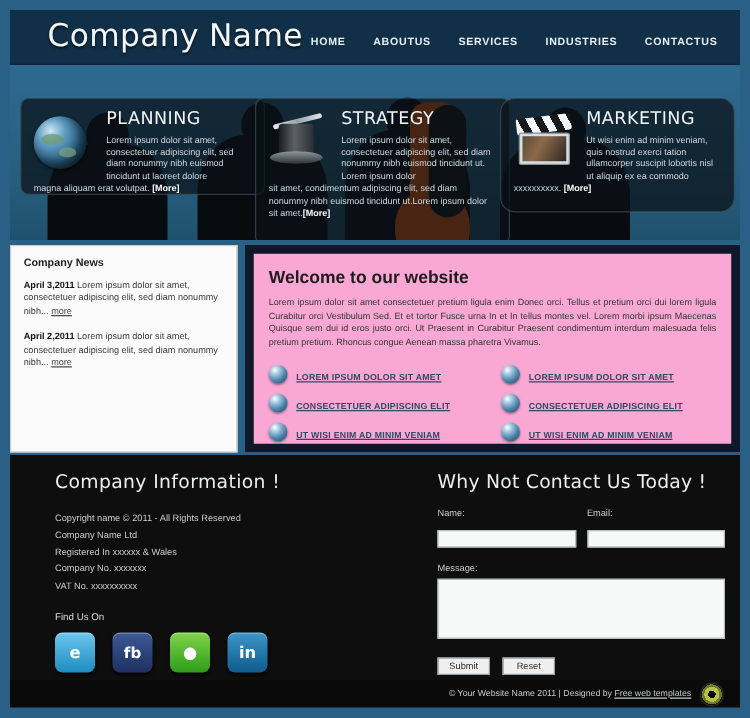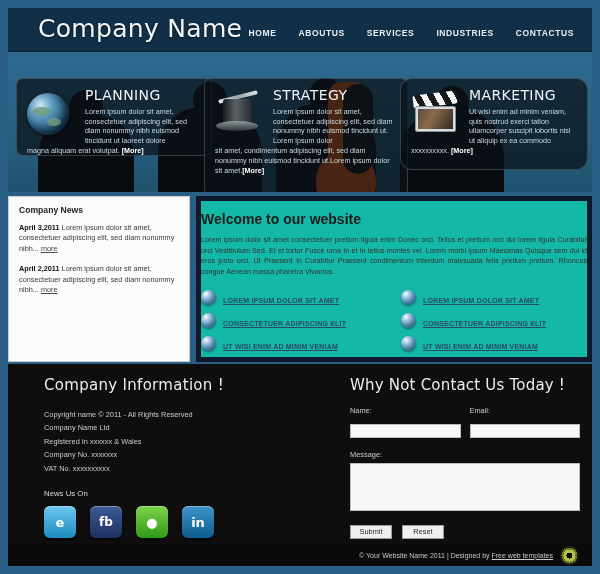--- a/index.html
+++ b/index.html
@@ -146,22 +146,22 @@
     padding:8px 10px;
   }
   .news h4 {
     margin:0 0 8px 0; font-size:8.6px; font-weight:bold; color:#222;
   }
   .news-item { margin:0 0 10px 0; font-size:7.3px; line-height:10.4px; color:#3a3a3a; }
   .news-item b { color:#111; }
   .news-item a { color:#4a4a4a; text-decoration:underline;text-align:center; }
 
   .welcome {
-    flex:1; background:#14b8a6; border:5px solid #0f172a;
-    padding:10px 0;
+    flex:1; background:#f9a8d4; border:7px solid #0f172a;
+    padding:10px 12px;
   }
   .welcome h2 {
     margin:0 0 8px 0; font-size:14px; font-weight:bold; color:#1d1d1d;
     font-family:"Liberation Sans", sans-serif;
   }
   .welcome p.intro {
     margin:0 0 12px 0; font-size:7.2px; line-height:10.6px; color:#333;
     text-align:justify;
   }
   .linkcols { display:flex; gap:14px; }
@@ -371,21 +371,21 @@
 
   <div class="footer">
 
     <div class="foot-left">
       <h3>Company Information !</h3>
       <div class="line">Copyright name © 2011 - All Rights Reserved</div>
       <div class="line">Company Name Ltd</div>
       <div class="line">Registered In xxxxxx &amp; Wales</div>
       <div class="line">Company No. xxxxxxx</div>
       <div class="line">VAT No. xxxxxxxxxx</div>
-      <div class="findus">News Us On</div>
+      <div class="findus">Find Us On</div>
       <div class="socials">
         <span class="sico twitter">e</span>
         <span class="sico facebook">fb</span>
         <span class="sico technorati">●</span>
         <span class="sico linkedin">in</span>
       </div>
     </div>
 
     <div class="foot-right">
       <h3>Why Not Contact Us Today !</h3>

